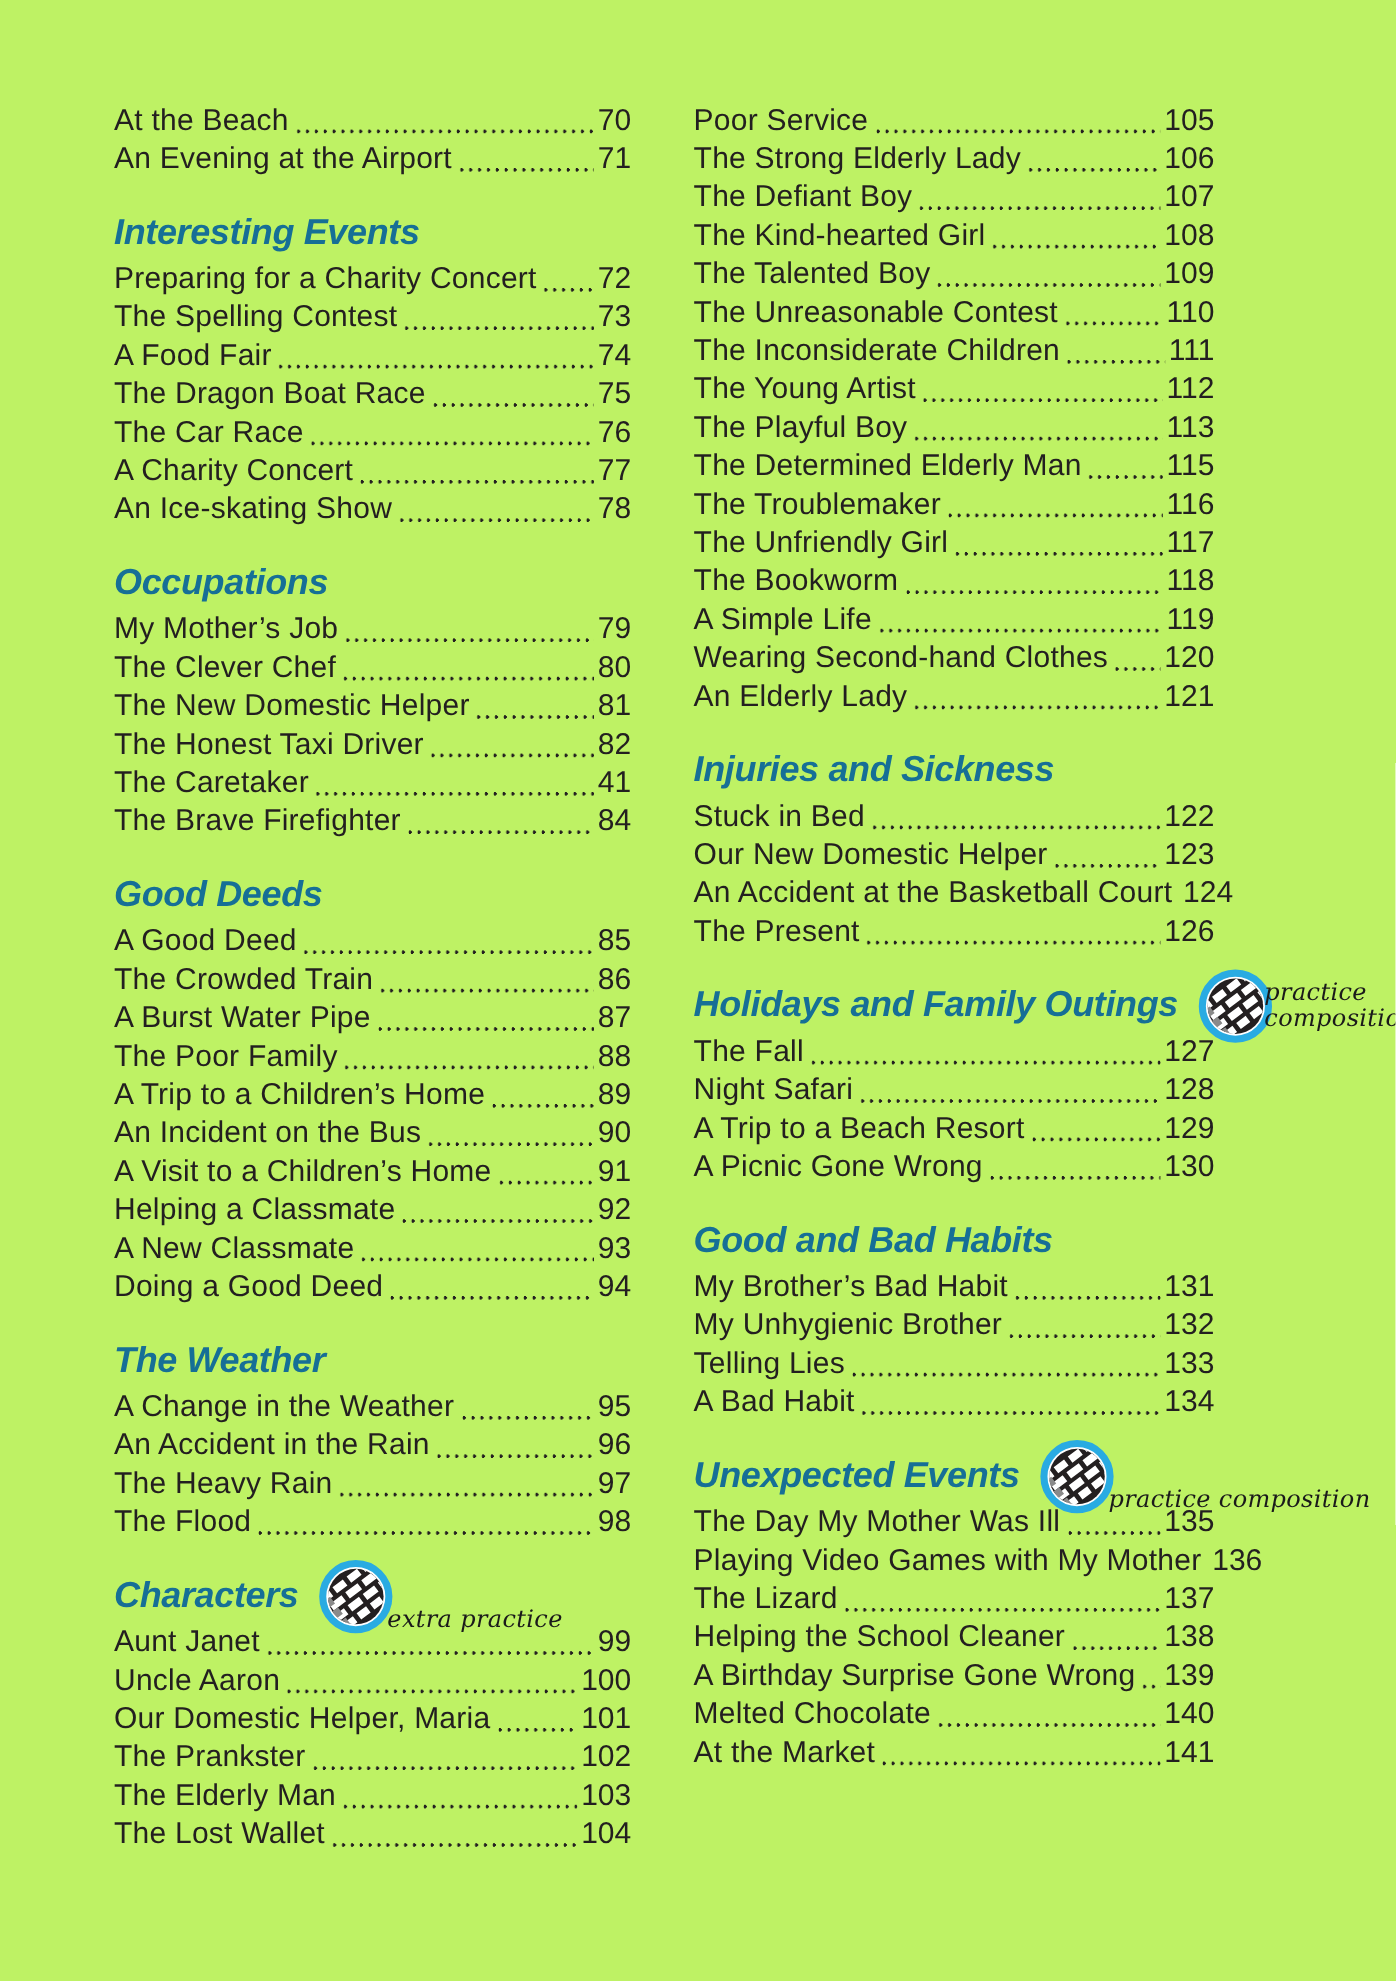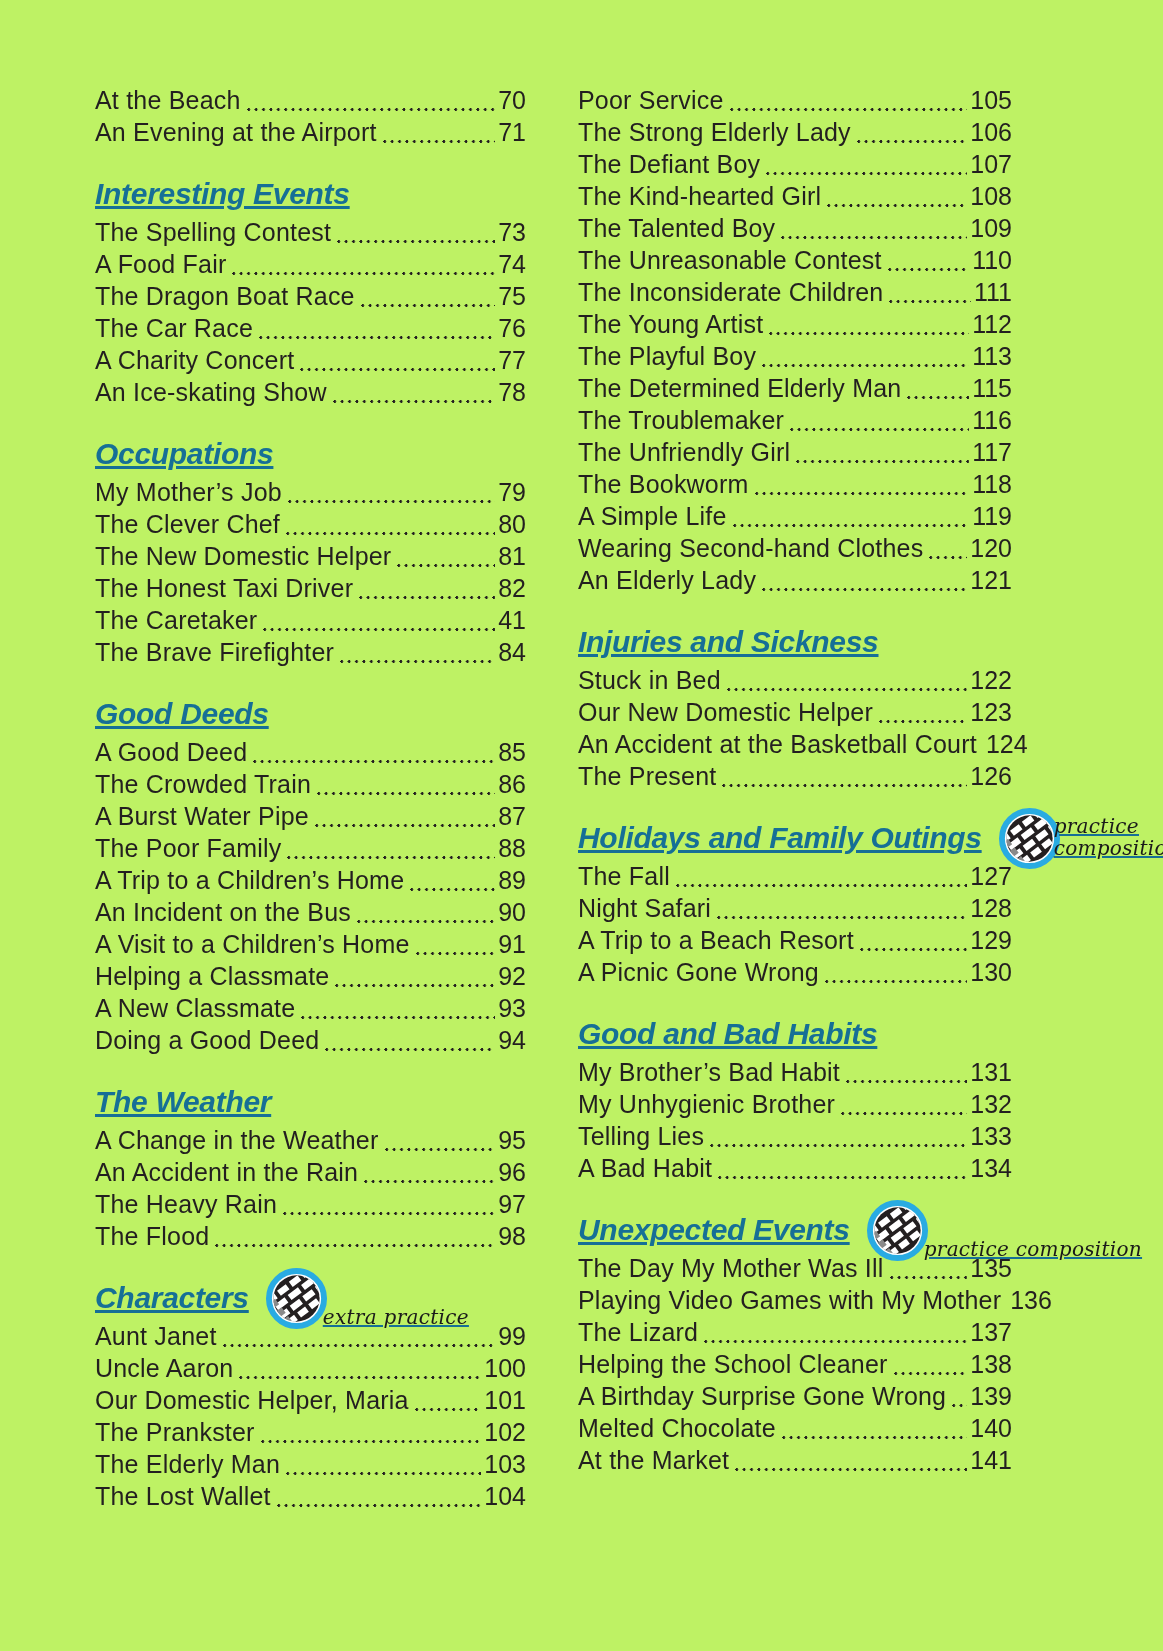--- a/index.html
+++ b/index.html
@@ -33,21 +33,20 @@
     background-position:left bottom 7px;
   }
   .toc-page { white-space:nowrap; }
 
   .sec-h {
     display:flex; align-items:center;
     height:34px; margin:27px 0 7px;
     font-style:italic; font-weight:700; font-size:30px;
     color:#166F96; letter-spacing:-0.3px;
     white-space:nowrap;
-    text-decoration:underline;
   }
   .badge { display:flex; align-items:center; margin-left:16px; }
   .badge svg { width:63px; height:63px; margin:-15px 0; flex:0 0 auto; }
   .badge-label {
     font-family:"DejaVu Serif", serif;
     font-style:italic; font-weight:400;
     font-size:20px; color:#1a1a1a;
     margin-left:-5px; letter-spacing:0.3px;
   }
   .badge--bottom .badge-label { align-self:flex-end; margin-bottom:-14px; white-space:nowrap; }
@@ -64,20 +63,25 @@
           <span class="leader"></span>
           <span class="toc-page">70</span>
         </div>
         <div class="toc-row">
           <span class="toc-title">An Evening at the Airport</span>
           <span class="leader"></span>
           <span class="toc-page">71</span>
         </div>
         <div class="sec-h">
           <span>Interesting Events</span>
+        </div>
+        <div class="toc-row">
+          <span class="toc-title">Preparing for a Charity Concert</span>
+          <span class="leader"></span>
+          <span class="toc-page">72</span>
         </div>
         <div class="toc-row">
           <span class="toc-title">The Spelling Contest</span>
           <span class="leader"></span>
           <span class="toc-page">73</span>
         </div>
         <div class="toc-row">
           <span class="toc-title">A Food Fair</span>
           <span class="leader"></span>
           <span class="toc-page">74</span>

